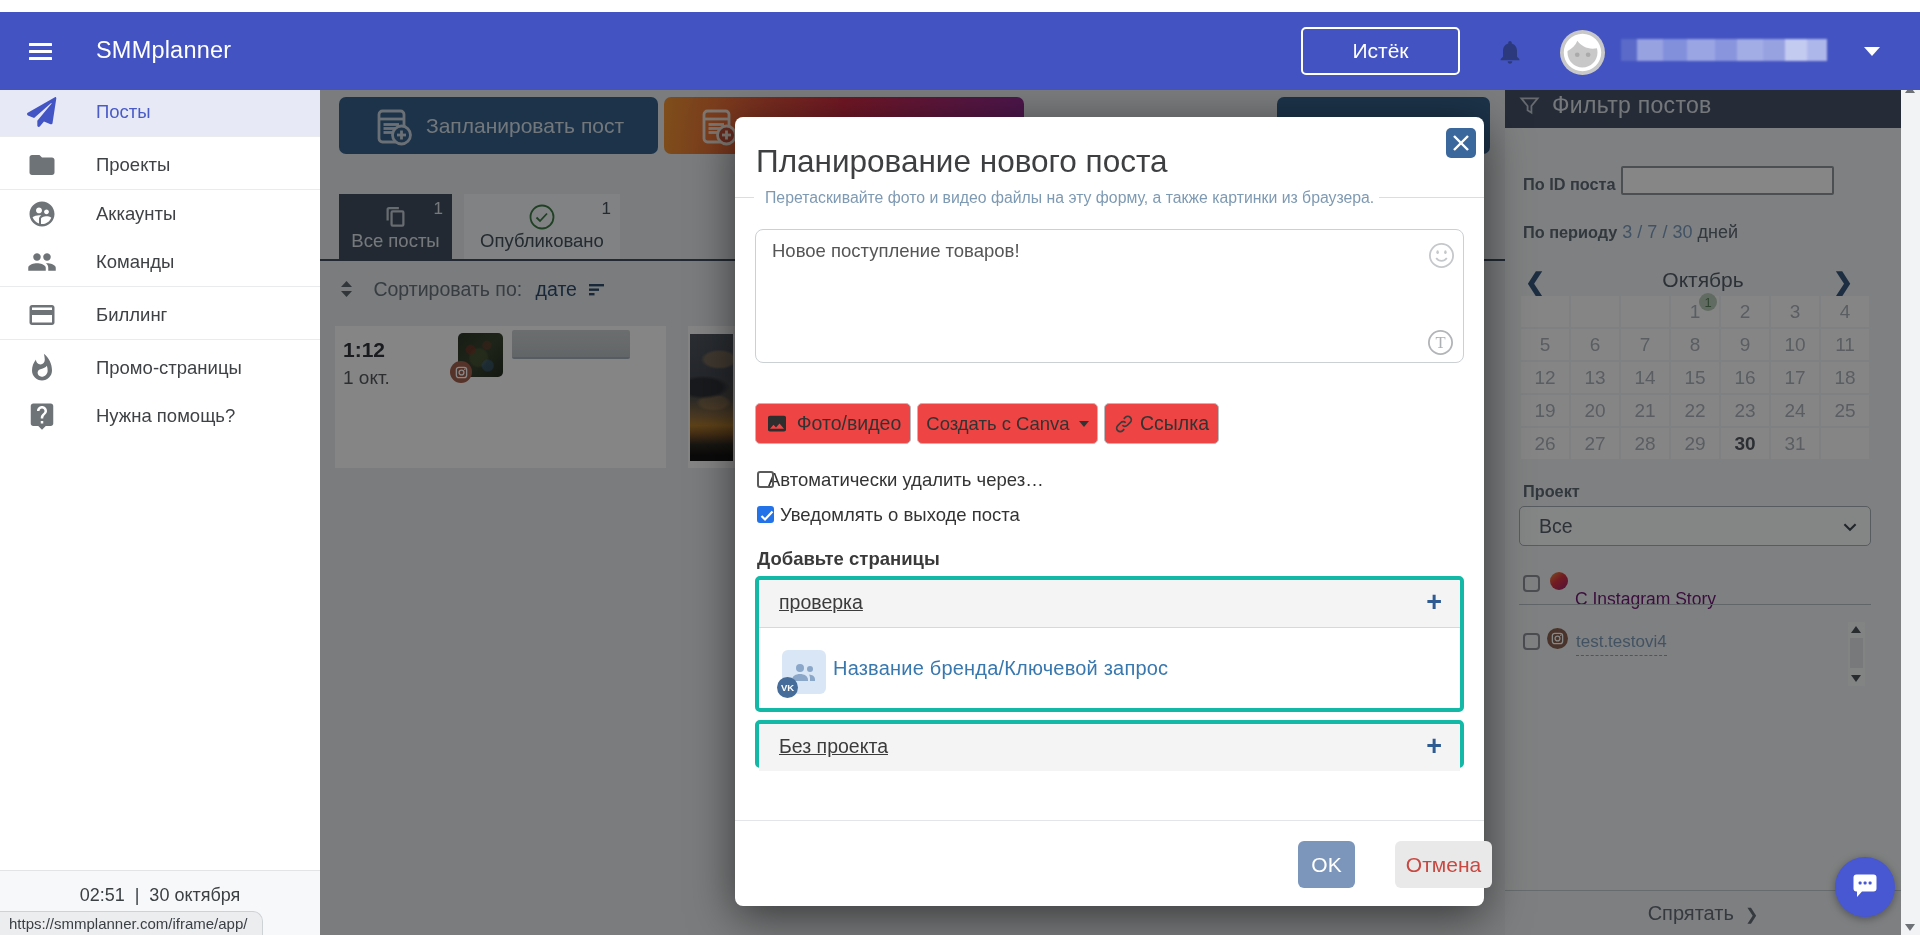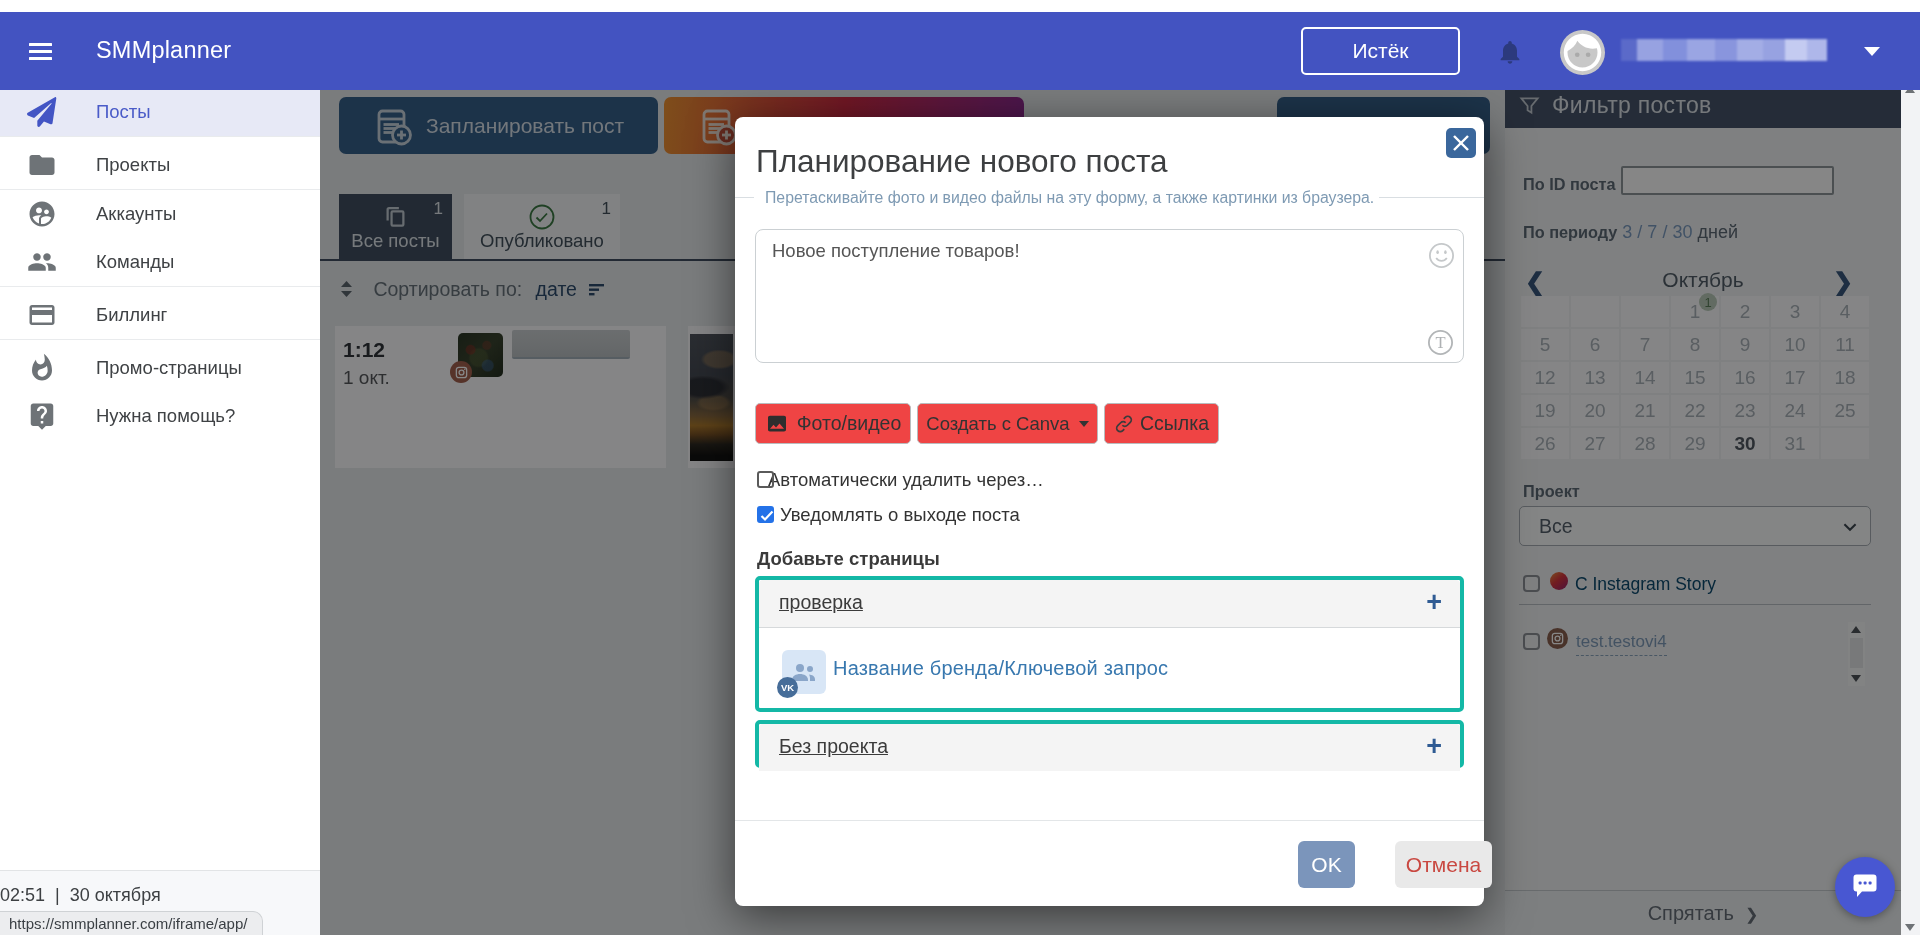--- a/index.html
+++ b/index.html
@@ -22,21 +22,21 @@
   
   .lsb { position:absolute; left:0; top:78px; width:320px; height:857px; background:#fff; z-index:25; }
   .mitem { position:relative; height:48px; display:flex; align-items:center; }
   .mitem .mico { width:30px; height:30px; margin-left:27px; flex:none; display:flex; align-items:center; justify-content:center; }
   .mitem .mtxt { margin-left:39px; font-size:18.5px; color:#3f4245; }
   .mitem.active { background:#e7e9f6; }
   .mitem.active .mtxt { color:#4a5bc8; }
   .msep { height:1px; background:#e9ebed; margin:0; }
   .lsb-bottom { position:absolute; left:0; bottom:0; width:320px; }
   .time-sep { height:1px; background:#e2e4e6; }
-  .time-row { height:64px; background:#f7f8fa; color:#3d4043; font-size:18px; padding-top:14px; }
+  .time-row { height:64px; background:#f7f8fa; color:#3d4043; font-size:18px; padding-top:14px; text-align:center; }
   .urlbox { position:absolute; left:0; top:911px; width:263px; height:24px; background:#ecedef; border:1px solid #cfd2d5; border-left:none; border-bottom:none; border-top-right-radius:10px; color:#3a3f44; font-size:15px; line-height:23px; padding-left:9px; z-index:40; }
 
   
   .content { position:absolute; left:320px; top:78px; width:1581px; height:857px; background:#e6eaec; overflow:hidden; }
   .btn-navy { position:absolute; border-radius:7px; background:#35608a; color:#d7e0e9; }
   .btn1 { left:19px; top:19px; width:319px; height:57px; }
   .btn1 .btxt { position:absolute; left:87px; top:17px; font-size:21px; }
   .btn-grad { position:absolute; left:344px; top:19px; width:360px; height:57px; border-radius:7px; background:linear-gradient(95deg,#ef9333 0%, #e0513c 30%, #d32c45 50%, #b02a70 75%, #8e2a92 100%); }
   .btn3 { left:957px; top:19px; width:213px; height:57px; }
   .tab { position:absolute; top:116px; height:67px; }
@@ -280,21 +280,21 @@
   <div class="greenbadge" style="position:absolute;left:194px;top:215px;width:18px;height:18px;border-radius:50%;background:#b9cbb9;color:#5c7f5c;font-size:13px;text-align:center;line-height:19px;">1</div>
   <div class="proj-label rlabel">Проект</div>
   <div class="proj-select">Все
     <svg style="position:absolute;right:13px;top:14px" width="14" height="12" viewBox="0 0 15 12" fill="none" stroke="#3e4850" stroke-width="2.2">
         <path d="M1.5 3l6 6 6-6"></path>
       </svg>
   </div>
   <div class="acc-row" style="top:495px">
       <span class="cbx" style="top:2px"></span>
     <span style="position:absolute;left:27px;top:-1px;width:18px;height:18px;border-radius:50%;background:linear-gradient(140deg,#e8923c 0%,#d8353e 45%,#ab2a5e 80%,#962a72 100%)"></span>
-    <span style="position:absolute;left:52px;top:1px;color:#0c4a6e">C Instagram Story</span>
+    <span style="position:absolute;left:52px;top:16px;color:#701a75">C Instagram Story</span>
   </div>
   <div class="rsb-sep"></div>
   <div class="acc-row" style="top:553px">
       <span class="cbx" style="top:2px"></span>
     <span style="position:absolute;left:24px;top:-3px;width:21px;height:21px;border-radius:50%;background:#8a6150;display:flex;align-items:center;justify-content:center;">
       <svg width="13" height="13" viewBox="0 0 24 24" fill="none" stroke="#fff" stroke-width="2.4">
           <rect x="2.5" y="2.5" width="19" height="19" rx="4.5"></rect>
           <circle cx="12" cy="12" r="4.5"></circle>
           <circle cx="18" cy="6" r="1.4" fill="#fff" stroke="none"></circle>
         </svg>

